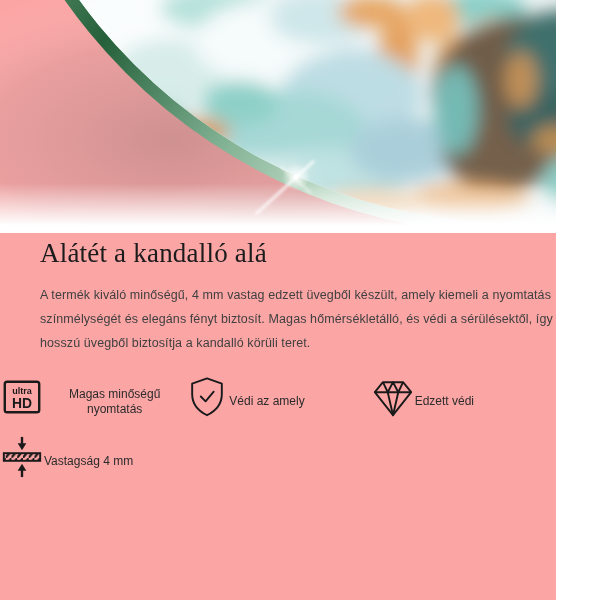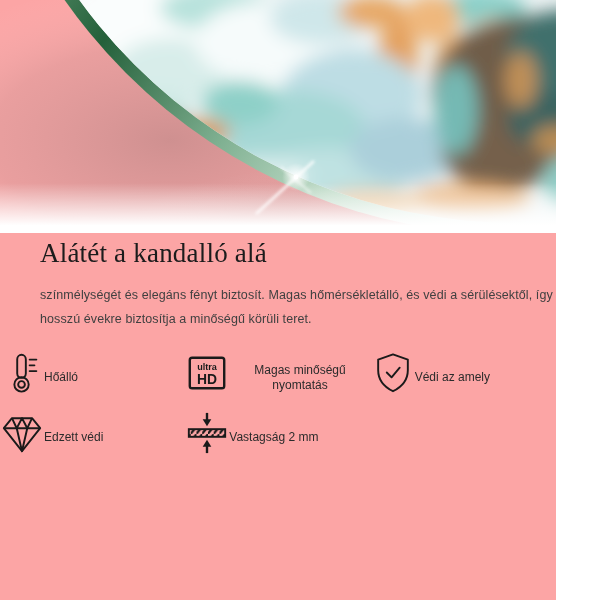--- a/index.html
+++ b/index.html
@@ -147,39 +147,27 @@
 
       <rect x="0" y="183" width="600" height="50" fill="url(#fadeWhite)"></rect>
     </svg>
   </div>
 
   <h1 class="headline">
     <div>Alátét a kandalló alá</div>
   </h1>
 
   <div class="description">
+    <div class="body-line">A termék kiváló minőségű, 4 mm vastag edzett üvegből készült, amely kiemeli a nyomtatás</div>
     <div class="body-line">színmélységét és elegáns fényt biztosít. Magas hőmérsékletálló, és védi a sérülésektől, így</div>
-    <div class="body-line">hosszú évekre biztosítja a minőségű körüli teret.</div>
+    <div class="body-line">hosszú üvegből biztosítja a kandalló körüli teret.</div>
   </div>
 
   <div class="features">
 
-    <div class="feature">
-      <span class="icon-box">
-        <svg viewBox="0 0 46 46" fill="none" stroke="#1a1a1a" stroke-width="2">
-          <rect x="18" y="4" width="9" height="24" rx="4.5"></rect>
-          <circle cx="22.5" cy="35" r="7.5"></circle>
-          <circle cx="22.5" cy="35" r="3.5"></circle>
-          <line x1="31" y1="9" x2="38" y2="9" stroke-linecap="round"></line>
-          <line x1="31" y1="15" x2="36" y2="15" stroke-linecap="round"></line>
-          <line x1="31" y1="21" x2="38" y2="21" stroke-linecap="round"></line>
-        </svg>
-      </span>
-      <div class="feature-label">Hőálló</div>
-    </div>
 
     <div class="feature">
       <span class="icon-box">
         <svg viewBox="0 0 46 46" fill="none" stroke="#1a1a1a" stroke-width="2.5">
           <rect x="5" y="7" width="36" height="32" rx="2.5"></rect>
           <text x="23" y="19.5" text-anchor="middle" stroke="none" fill="#1a1a1a" font-family="Liberation Sans, sans-serif" font-size="9.5" font-weight="bold">ultra</text>
           <text x="23" y="34" text-anchor="middle" stroke="none" fill="#1a1a1a" font-family="Liberation Sans, sans-serif" font-size="14.5" font-weight="bold">HD</text>
         </svg>
       </span>
       <div class="feature-label">Magas minőségű nyomtatás</div>
@@ -216,17 +204,17 @@
               <path d="M-1 9 L7 -1" stroke="#1a1a1a" stroke-width="2.4" fill="none"></path>
             </pattern>
           </defs>
           <rect x="4" y="19" width="38" height="8" fill="url(#hatchPat)" stroke="#1a1a1a" stroke-width="2"></rect>
           <line x1="23" y1="2" x2="23" y2="10" stroke="#1a1a1a" stroke-width="2.5"></line>
           <path d="M18.5 8.5 L23 16 L27.5 8.5 Z" fill="#1a1a1a"></path>
           <line x1="23" y1="44" x2="23" y2="36" stroke="#1a1a1a" stroke-width="2.5"></line>
           <path d="M18.5 37.5 L23 30 L27.5 37.5 Z" fill="#1a1a1a"></path>
         </svg>
       </span>
-      <div class="feature-label">Vastagság 2 mm</div>
+      <div class="feature-label">Vastagság 4 mm</div>
     </div>
 
   </div>
 </div>
 
 </body></html>

